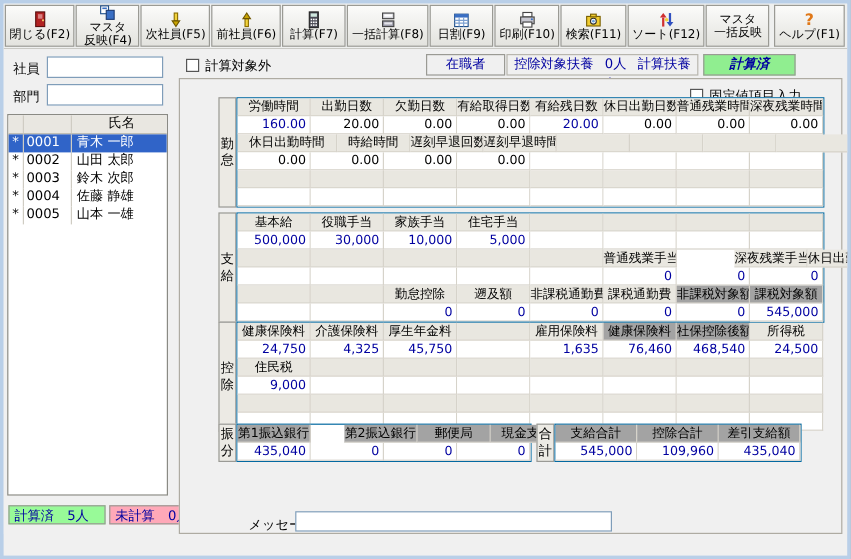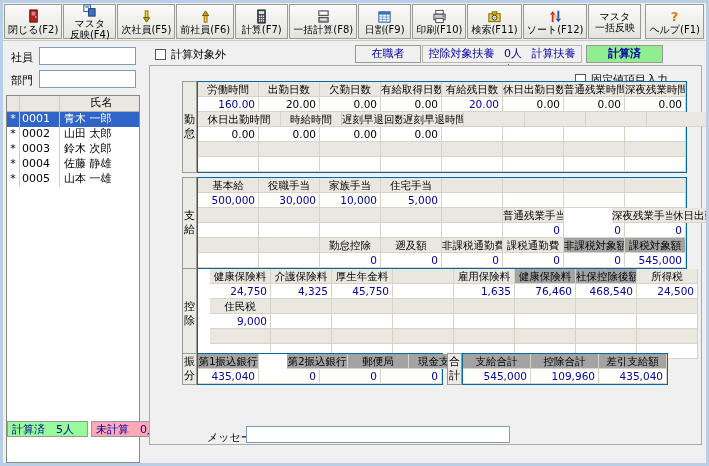--- a/index.html
+++ b/index.html
@@ -21,21 +21,21 @@
   .tb-btn{min-width:53px;padding:1px 3px;margin-right:1px;background:linear-gradient(#fbfbfa,#e3e3de);
     border:1px solid #9a9a94;display:flex;flex-direction:column;align-items:center;justify-content:center;cursor:default;}
   .tb-btn .tb-icon{height:15px;display:flex;align-items:center;}
   .tb-btn .tb-label{font-size:10px;line-height:11px;color:#000;text-align:center;white-space:nowrap;}
   .tb-right{margin-left:auto;margin-right:1px;}
   
   .body{position:relative;height:404px;background:#f0f0f0;}
   .lbl{position:absolute;font-size:11px;color:#000;white-space:nowrap;}
   .tbox{position:absolute;height:18px;border:1px solid #7f9db9;background:#fff;font-size:11px;padding:1px 3px;font-family:"DejaVu Sans",sans-serif;}
   
-  .emp-list{position:absolute;left:3px;top:54px;width:134px;height:368px;background:#fff;border:1px solid #8a8a84;overflow:hidden;}
+  .emp-list{position:absolute;left:3px;top:54px;width:134px;height:318px;background:#fff;border:1px solid #8a8a84;overflow:hidden;}
   .el-row{display:flex;height:15px;font-size:11px;line-height:14px;}
   .el-head{background:#e9e7e1;border-bottom:1px solid #b6b3aa;height:16px;}
   .el-c{border-right:1px solid #cfccc3;overflow:hidden;white-space:nowrap;}
   .el-mark{width:13px;text-align:center;flex:0 0 auto;}
   .el-code{width:40px;padding-left:2px;flex:0 0 auto;}
   .el-name{flex:1;padding-left:4px;border-right:none;}
   .el-row.sel{background:#3064c8;color:#fff;}
   .badge{position:absolute;height:16px;font-size:11px;line-height:15px;color:#0000a0;
     border:1px solid #9a9a94;padding:0 4px;white-space:nowrap;}
   
@@ -263,21 +263,21 @@
     <span class="lbl" style="left:152px;top:6px;">
       <span class="chk"></span><span>計算対象外</span>
     </span>
     <span class="info-box" style="left:352px;top:4px;width:66px;height:18px;line-height:16px;">在職者</span>
     <span class="info-box" style="left:419px;top:4px;width:160px;height:18px;line-height:16px;border-color:#b8b6ae;">
       <span>控除対象扶養</span>
       <span style="margin-left: 6px;">0人</span>
       <span style="margin-left: 6px;">計算扶養</span>
       <span style="margin-left: 6px;">0人</span>
     </span>
-    <span class="info-box" id="calcBadge" style="left: 583px; top: 4px; width: 77px; height: 18px; line-height: 16px; font-weight: bold; background: rgb(144, 238, 144);">計算済</span>
+    <span class="info-box" id="calcBadge" style="left: 583px; top: 4px; width: 77px; height: 18px; line-height: 16px; font-weight: bold; background: rgb(144, 238, 144); font-style: italic;">計算済</span>
 
     <div class="panel" id="panel">
       <span class="lbl" style="right:33px;top:6px;left:auto;">
         <span class="chk"></span><span>固定値項目入力</span>
       </span>
 
       <span class="lbl" style="left:57px;top:364px;">メッセージ</span>
       <input class="tbox" style="left: 96px; top: 360px; width: 264px; height: 17px;">
     <div class="sec-label" style="left: 32px; top: 15px; height: 92px;">
           <div>勤</div>
@@ -408,21 +408,21 @@
             <div class="gcell vl blue" style="width: 61px;">0</div>
             <div class="gcell vl blue" style="width: 61px;">0</div>
             <div class="gcell vl blue" style="width: 61px;">0</div>
             <div class="gcell vl blue" style="width: 61px;">545,000</div>
           </div>
         </div>
         <div class="sec-label" style="left: 32px; top: 202px; height: 92px;">
           <div>控</div>
           <div>除</div>
         </div>
-        <div class="sec-grid" style="left: 47px; top: 202px; width: 428px; padding-left: 12px;">
+        <div class="sec-grid" style="left: 47px; top: 202px; width: 428px;">
           <div class="grow">
             <div class="gcell hd" style="width: 61px;">健康保険料</div>
             <div class="gcell hd" style="width: 61px;">介護保険料</div>
             <div class="gcell hd" style="width: 61px;">厚生年金料</div>
             <div class="gcell hd" style="width: 61px;"></div>
             <div class="gcell hd" style="width: 61px;">雇用保険料</div>
             <div class="gcell hd yb" style="width: 61px;">健康保険料</div>
             <div class="gcell hd yb" style="width: 61px;">社保控除後額</div>
             <div class="gcell hd" style="width: 61px;">所得税</div>
           </div>

